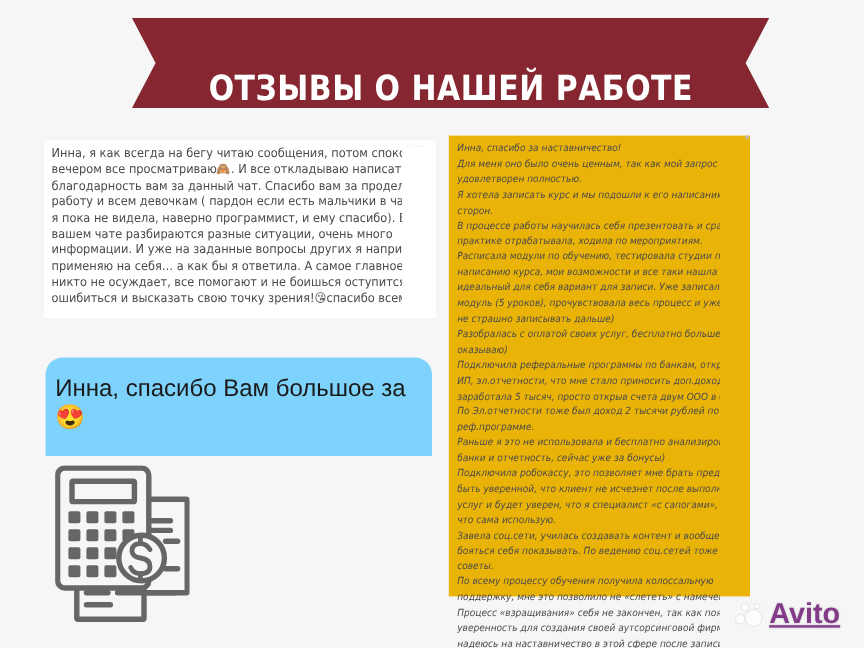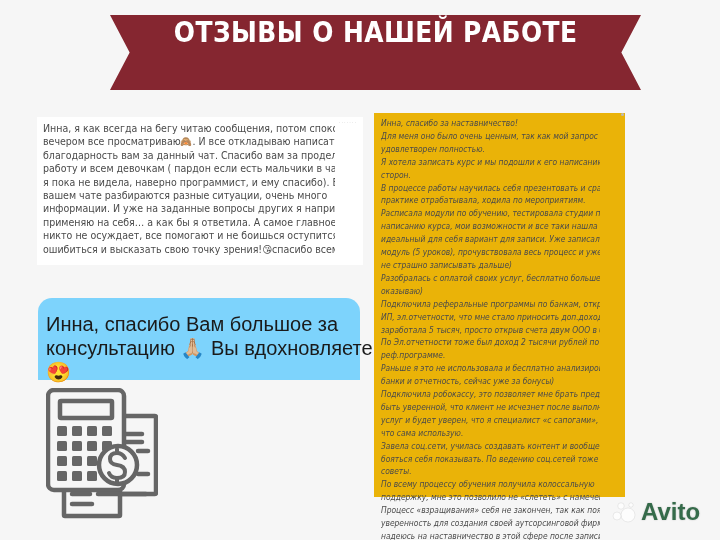--- a/index.html
+++ b/index.html
@@ -9,21 +9,21 @@
       font-family: "DejaVu Sans", sans-serif;
       position: relative;
       color: #3a3a3a;
     }
     .banner {
       position: absolute;
       left: 110px; top: 15px;
       width: 531px; height: 75px;
       background: #852630;
       clip-path: polygon(0 0, 100% 0, 96.3% 50%, 100% 100%, 0 100%, 3.7% 50%);
-      display: flex; align-items: flex-start; justify-content: center;
+      display: flex; align-items: flex-end; justify-content: center;
     }
     .banner-title {
       color: #ffffff;
       font-family: "DejaVu Sans", sans-serif;
       font-weight: bold;
       font-size: 29px;
       letter-spacing: 0.5px;
       transform: scaleX(0.86);
       white-space: nowrap;
     }
@@ -92,23 +92,24 @@
     }
     .avito {
       position: absolute;
       left: 612px; top: 498px;
       display: flex; align-items: center; gap: 3px;
       opacity: 0.85;
     }
     .avito-text {
       font-family: "Liberation Sans", sans-serif;
       font-size: 24px;
-      color: #14532d;
+      color: #701a75;
       font-weight: bold;
       text-shadow: 0 0 2px rgba(0,0,0,0.25);
+      text-decoration: underline;
     }
   </style>
 </head>
 <body>
 
 <div class="banner">
   <span class="banner-title">ОТЗЫВЫ О НАШЕЙ РАБОТЕ</span>
 </div>
 
 <div class="card-left">
@@ -120,21 +121,20 @@
   <p>я пока не видела, наверно программист,  и ему спасибо). В</p>
   <p>вашем чате разбираются разные ситуации, очень много</p>
   <p>информации. И уже на заданные вопросы других я например</p>
   <p>применяю на себя… а как бы я ответила. А самое главное, что</p>
   <p>никто не осуждает, все помогают и не боишься оступится,</p>
   <p>ошибиться и высказать свою точку зрения!😘спасибо всем!</p>
 </div>
 
 <div class="bubble">
   <p>Инна, спасибо Вам большое за</p>
-  <p>консультацию 🙏🏼 Вы вдохновляете</p>
   <p>😍</p>
 </div>
 
 <div class="icon-wrap">
   <svg width="112" height="132" viewBox="0 0 112 132" fill="none" stroke="#666666" stroke-width="4.5" stroke-linejoin="round" stroke-linecap="round">
 
     <rect x="58" y="28" width="52" height="78" rx="1" fill="#f6f6f6"></rect>
 
     <rect x="18" y="96" width="56" height="32" rx="1" fill="#f6f6f6"></rect>
 

